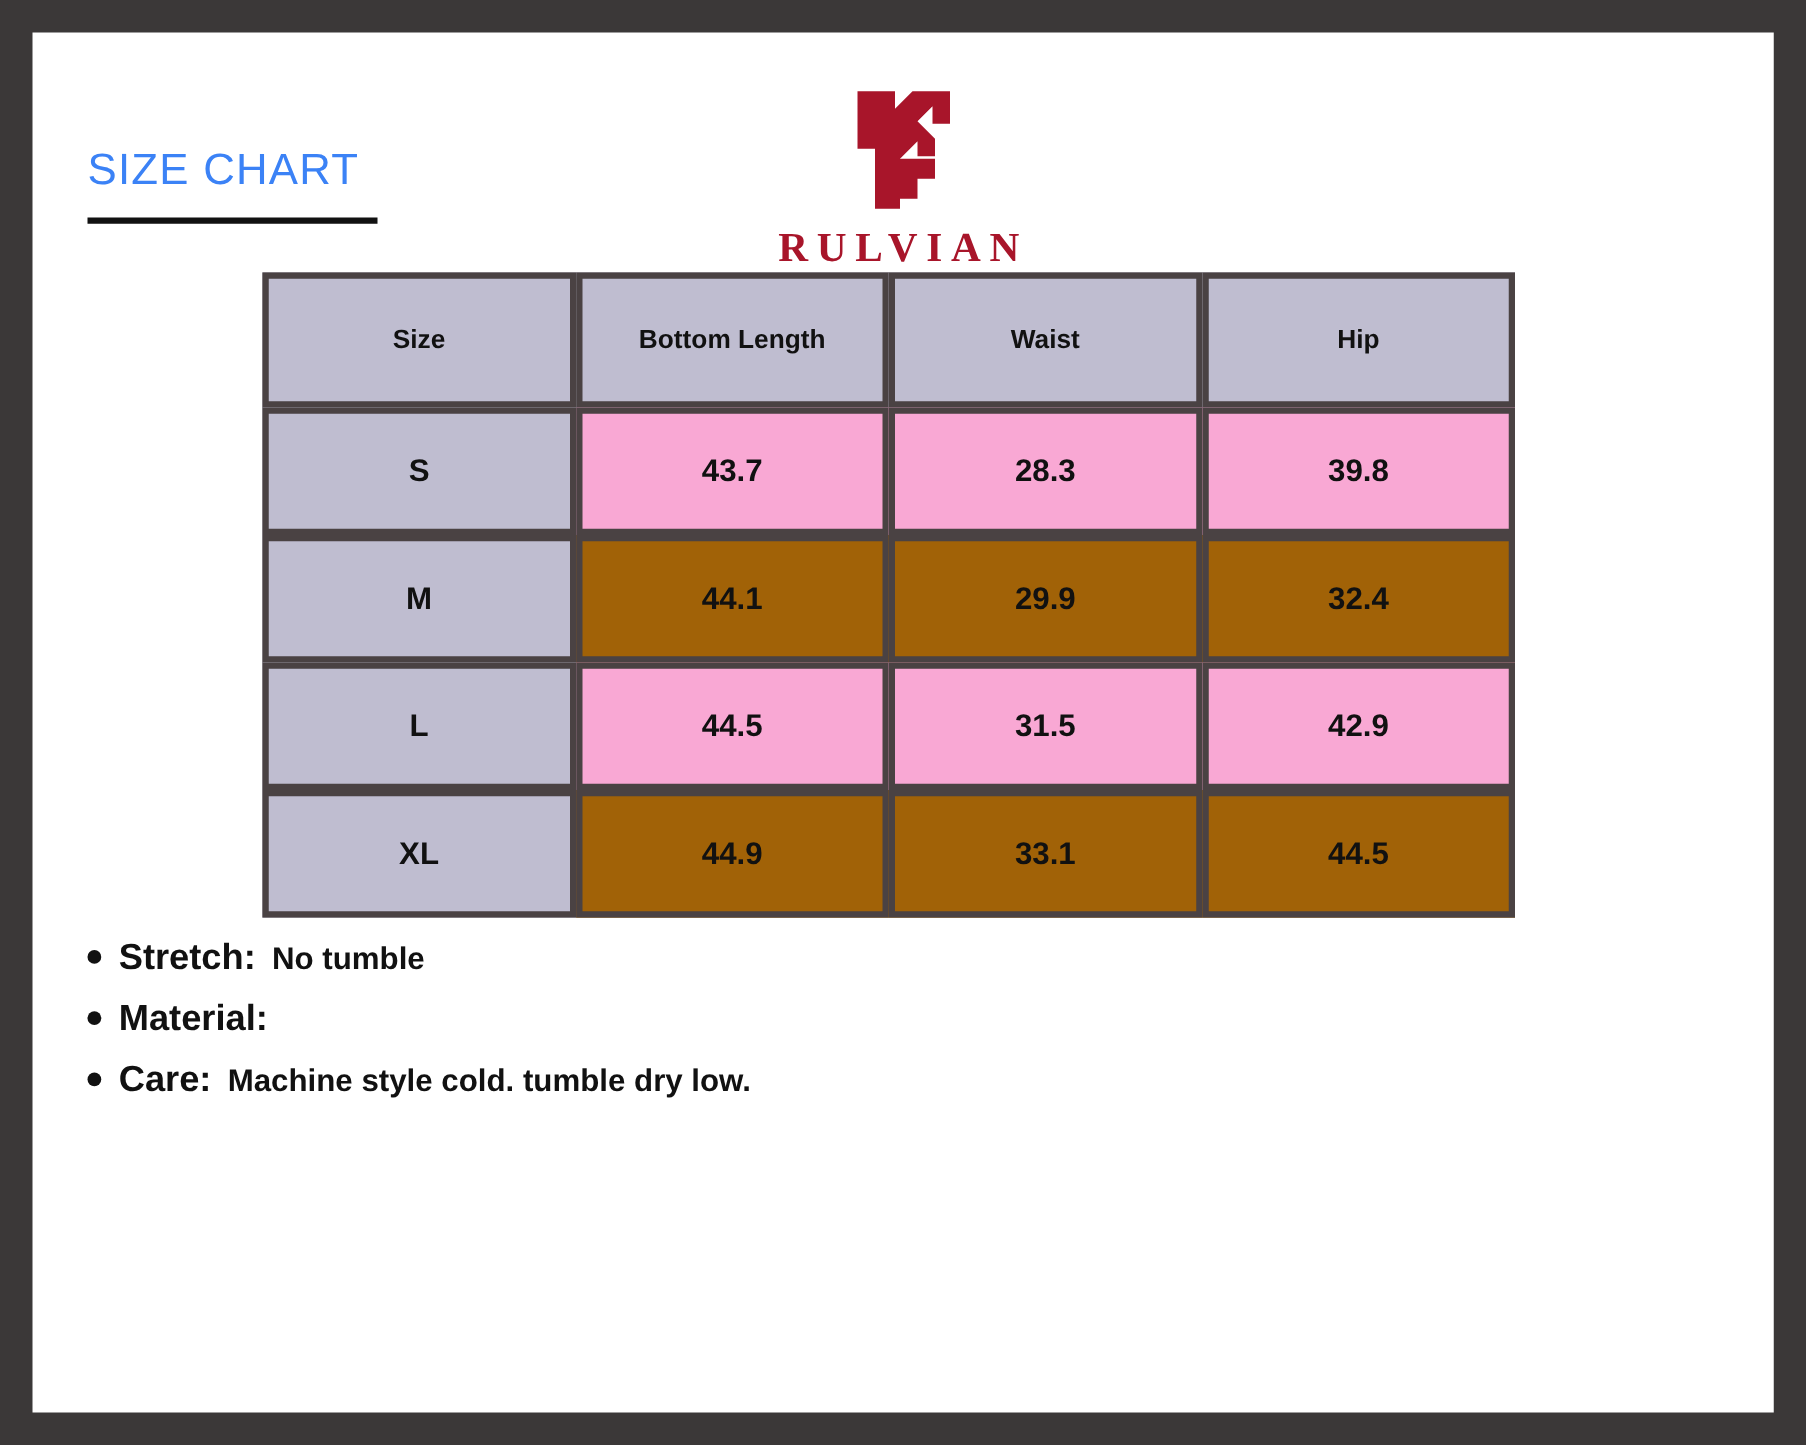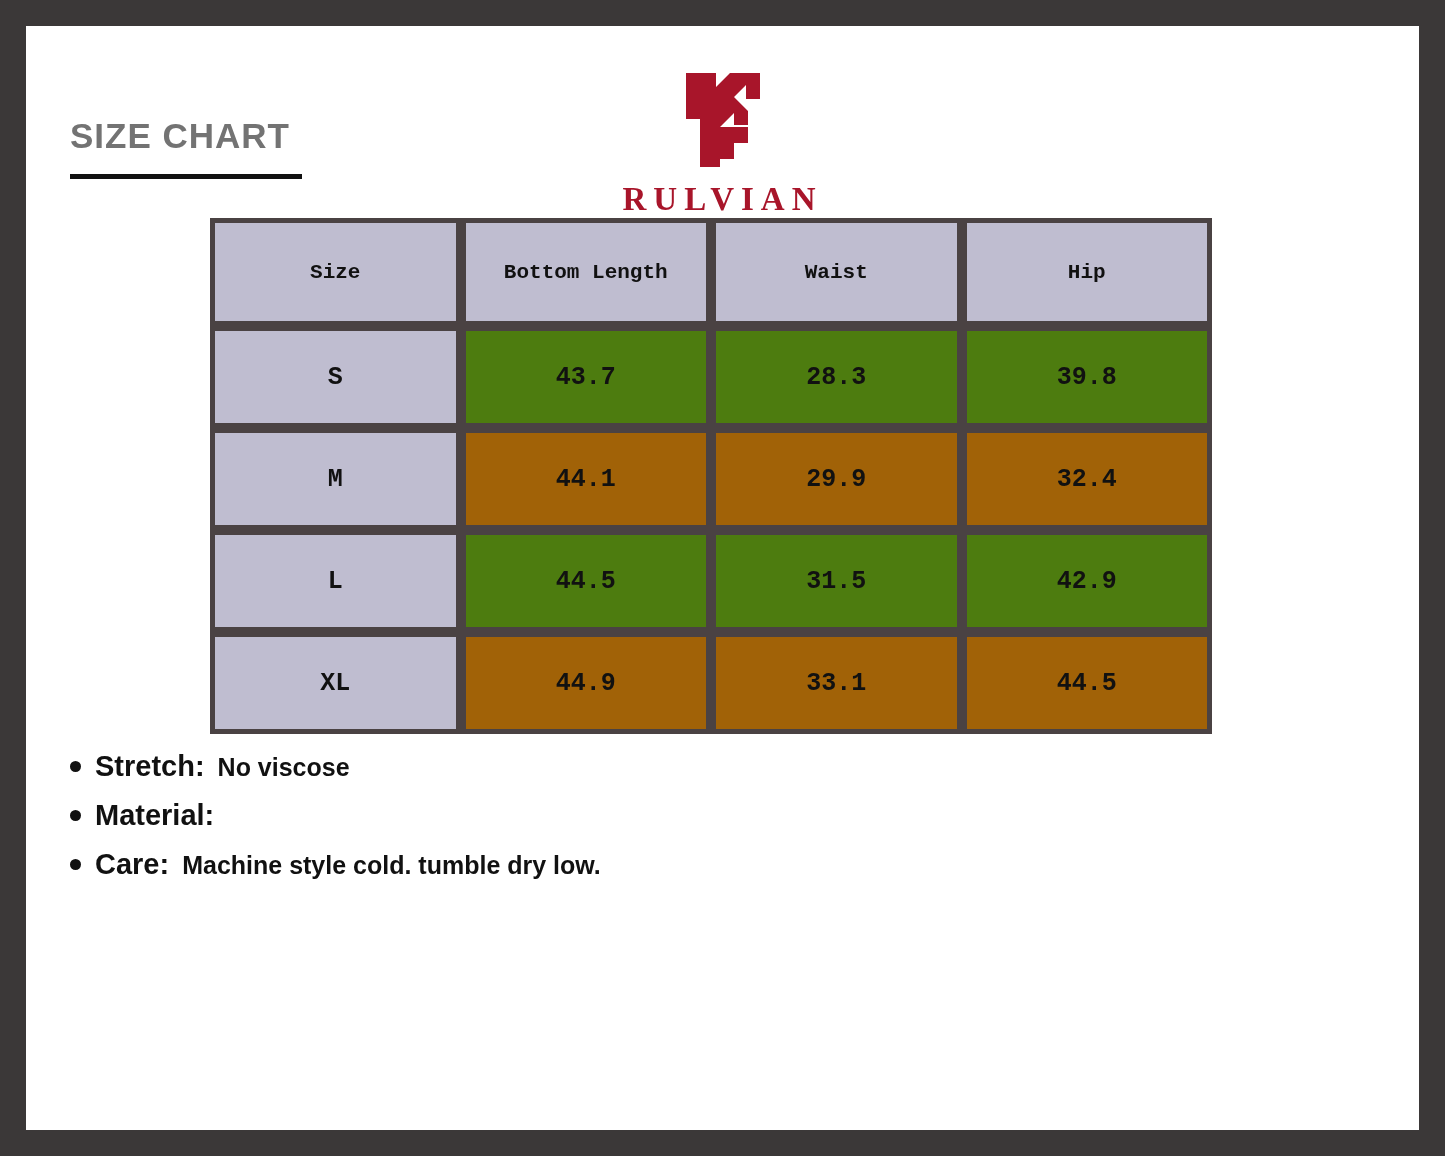--- a/index.html
+++ b/index.html
@@ -30,23 +30,23 @@
   }
 
   
   .title-block {
     position: absolute;
     left: 44px;
     top: 92px;
   }
   .title {
     font-size: 35px;
-    font-weight: bold;
+    font-weight: normal;
     letter-spacing: 1px;
-    color: #737373;
+    color: #3b82f6;
     line-height: 1;
   }
   .title-rule {
     margin-top: 21px;
     width: 232px;
     height: 5px;
     background: #111111;
   }
 
   
@@ -84,40 +84,40 @@
     border-collapse: separate;
     border-spacing: 0;
     width: 100%;
     background: #4a4243;
     table-layout: fixed;
   }
   table.size-table td, table.size-table th {
     border: 5px solid #4a4243;
     text-align: center;
     vertical-align: middle;
-    font-family: Liberation Mono, monospace;
+    font-family: Liberation Sans, sans-serif;
   }
   thead th {
     background: #bfbdd0;
     color: #111111;
     font-size: 21px;
     font-weight: bold;
     height: 96px;
   }
   tbody td {
     height: 90px;
     font-size: 25px;
     font-weight: bold;
     color: #111111;
   }
   tbody td.size-cell {
     background: #bfbdd0;
   }
   tbody tr.odd td.val {
-    background: #4d7c0f;
+    background: #f9a8d4;
   }
   tbody tr.even td.val {
     background: #a16207;
   }
 
   
   .notes {
     position: absolute;
     left: 44px;
     top: 724px;
@@ -207,21 +207,21 @@
             <td class="val">44.5</td>
           </tr>
         </tbody>
       </table>
     </div>
 
     <div class="notes">
       <div class="note-row">
         <span class="bullet"></span>
         <span class="note-label">Stretch:</span>
-        <span class="note-value">No viscose</span>
+        <span class="note-value">No tumble</span>
       </div>
       <div class="note-row">
         <span class="bullet"></span>
         <span class="note-label">Material:</span>
       </div>
       <div class="note-row">
         <span class="bullet"></span>
         <span class="note-label">Care:</span>
         <span class="note-value">Machine style cold. tumble dry low.</span>
       </div>

